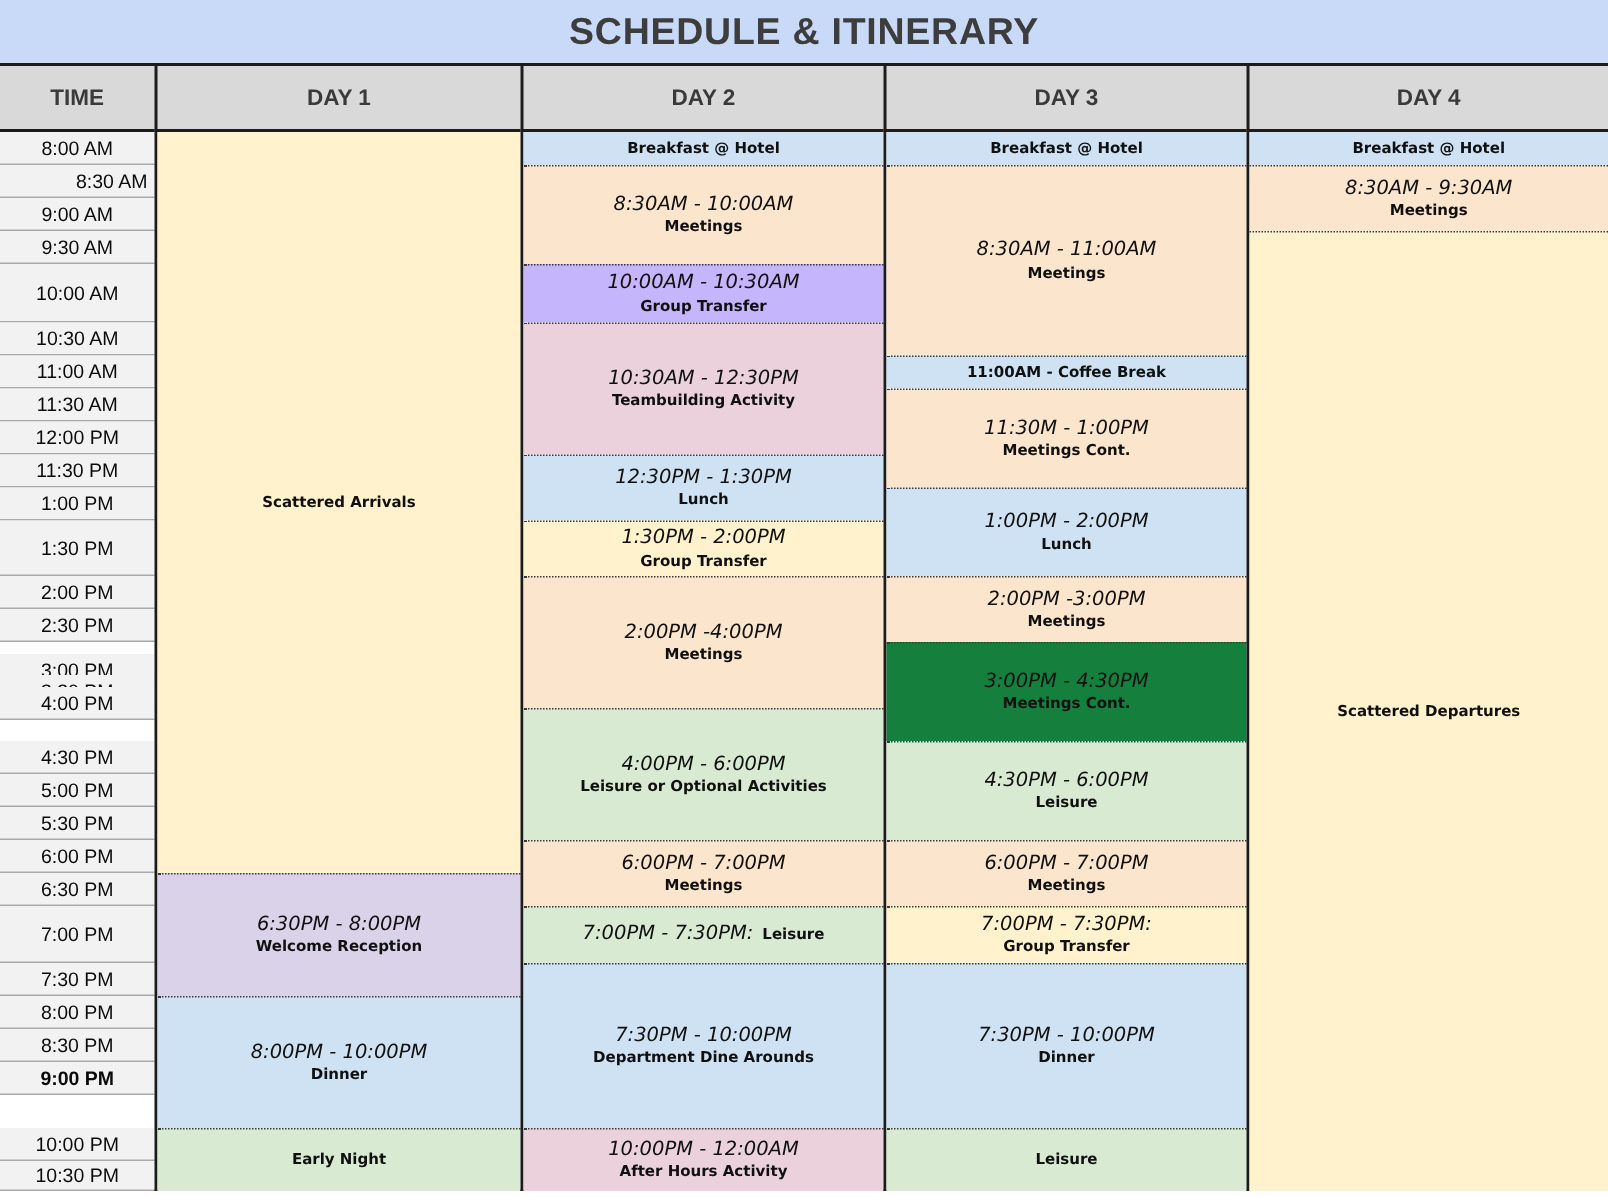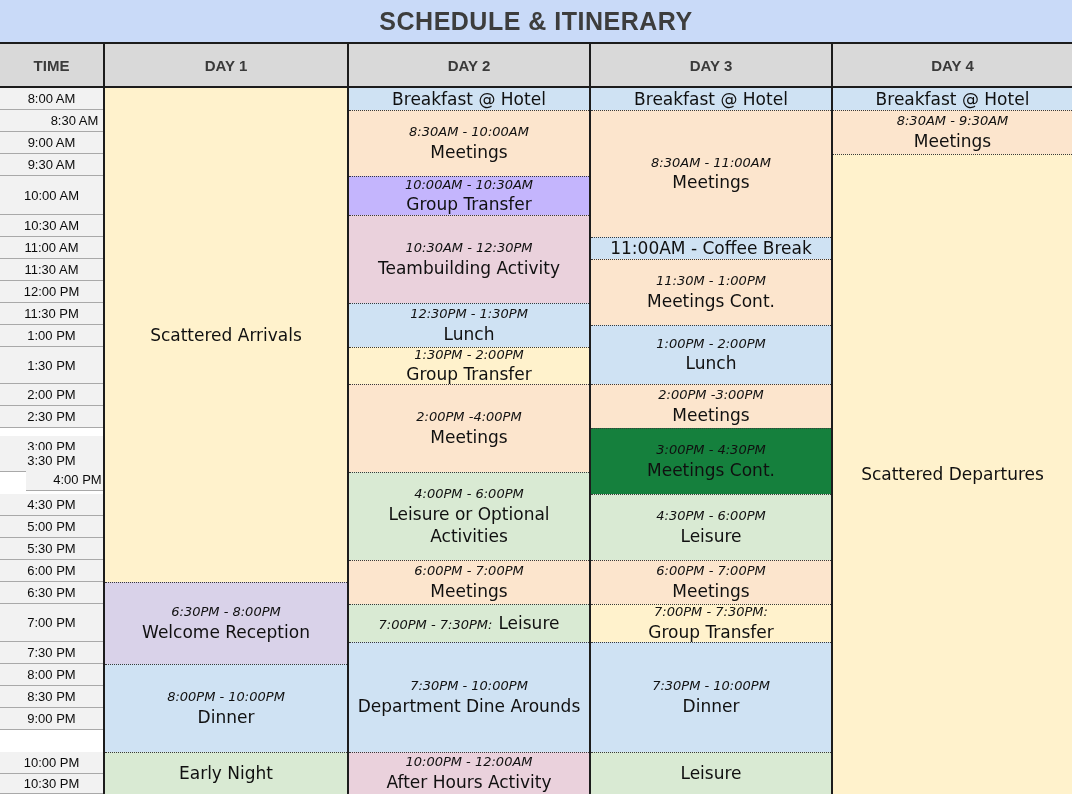--- a/index.html
+++ b/index.html
@@ -18,21 +18,21 @@
         border-bottom:1px solid #a9a9a9;display:flex;align-items:center;justify-content:center;
         font-size:13px;font-weight:500;color:#0b0b0b;}
   .day-col{position:absolute;top:0;height:706px;border-left:2px solid #1c1c1c;box-sizing:border-box;}
   .day-col.bb{border-bottom:1.5px solid #2a2a2a;}
   .evt{position:absolute;left:0;right:0;box-sizing:border-box;overflow:hidden;
         display:flex;flex-direction:column;align-items:center;justify-content:center;
         text-align:center;line-height:1.3;}
   .evt.dotted{border-top:1.5px dotted #3a3a3a;}
   .evt .t{font-style:italic;font-size:13px;font-weight:500;color:#101010;
         font-family:"DejaVu Sans",sans-serif;}
-  .evt .n{font-weight:normal;font-size:17px;color:#101010;
+  .evt .n{font-weight:bold;font-size:10px;color:#101010;
         font-family:"DejaVu Sans",sans-serif;}
   .evt .inline-line{display:flex;gap:6px;align-items:baseline;justify-content:center;}
 </style>
 </head>
 <body>
 
 <div class="page">
   <div class="title-bar">
     <span class="title-text">SCHEDULE &amp; ITINERARY</span>
   </div>
@@ -53,31 +53,31 @@
       <div class="time-cell" style="top: 149px; height: 22px;">11:00 AM</div>
       <div class="time-cell" style="top: 171px; height: 22px;">11:30 AM</div>
       <div class="time-cell" style="top: 193px; height: 22px;">12:00 PM</div>
       <div class="time-cell" style="top: 215px; height: 22px;">11:30 PM</div>
       <div class="time-cell" style="top: 237px; height: 22px;">1:00 PM</div>
       <div class="time-cell" style="top: 259px; height: 37px;">1:30 PM</div>
       <div class="time-cell" style="top: 296px; height: 22px;">2:00 PM</div>
       <div class="time-cell" style="top: 318px; height: 22px;">2:30 PM</div>
       <div class="time-cell" style="top: 348px; height: 22px;">3:00 PM</div>
       <div class="time-cell" style="top: 362px; height: 22px;">3:30 PM</div>
-      <div class="time-cell" style="top: 381px; height: 22px; margin-left: 26px;">4:00 PM</div>
+      <div class="time-cell" style="top: 370px; height: 22px;">4:00 PM</div>
       <div class="time-cell" style="top: 406px; height: 22px;">4:30 PM</div>
       <div class="time-cell" style="top: 428px; height: 22px;">5:00 PM</div>
       <div class="time-cell" style="top: 450px; height: 22px;">5:30 PM</div>
       <div class="time-cell" style="top: 472px; height: 22px;">6:00 PM</div>
       <div class="time-cell" style="top: 494px; height: 22px;">6:30 PM</div>
       <div class="time-cell" style="top: 516px; height: 38px;">7:00 PM</div>
       <div class="time-cell" style="top: 554px; height: 22px;">7:30 PM</div>
       <div class="time-cell" style="top: 576px; height: 22px;">8:00 PM</div>
       <div class="time-cell" style="top: 598px; height: 22px;">8:30 PM</div>
-      <div class="time-cell" style="top: 620px; height: 22px;">9:00 PM</div>
+      <div class="time-cell" style="top: 620px; height: 22px; font-weight: bold;">9:00 PM</div>
       <div class="time-cell" style="top: 642px; height: 22px; margin-top: 28px;">9:30 PM</div>
       <div class="time-cell" style="top: 664px; height: 22px;">10:00 PM</div>
       <div class="time-cell" style="top: 686px; height: 20px;">10:30 PM</div>
       <div class="day-col bb" style="left: 103px; width: 244px;">
         <div class="evt " style="top: 0px; height: 494px; background: rgb(255, 242, 204);">
           <span class="n">Scattered Arrivals</span>
         </div>
         <div class="evt dotted" style="top: 494px; height: 82px; background: rgb(217, 210, 233);">
           <span class="t">6:30PM - 8:00PM</span>
           <span class="n">Welcome Reception</span>

